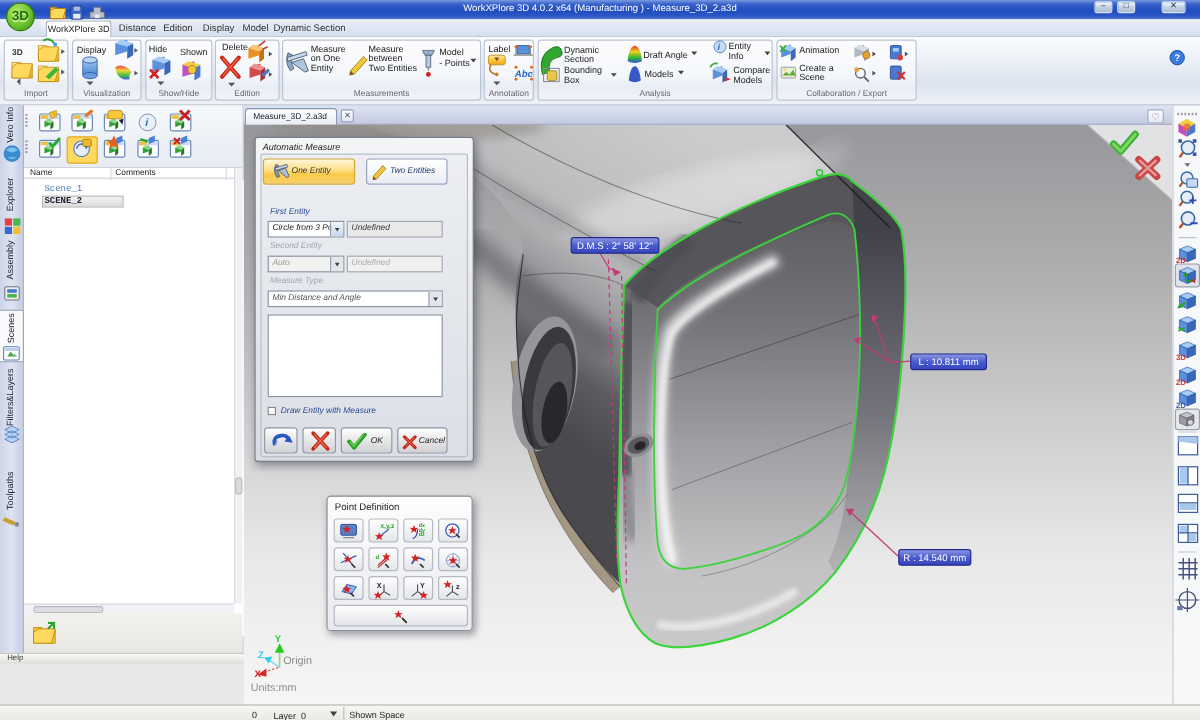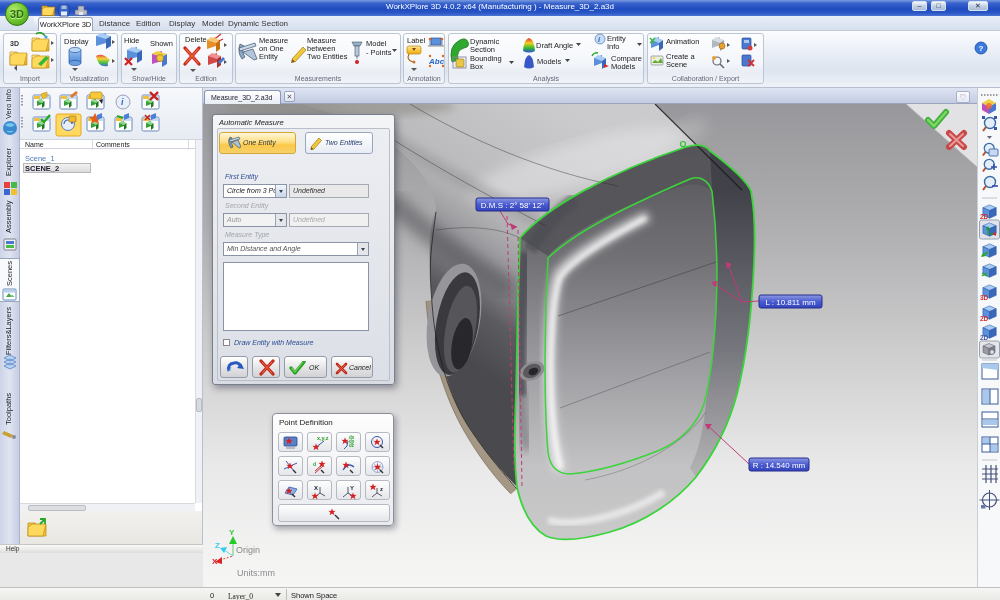--- a/index.html
+++ b/index.html
@@ -31,33 +31,33 @@
 .rlabel{position:absolute;bottom:1px;left:0;width:100%;text-align:center;font-size:7px;color:#667;}
 
 #lefttabs{position:absolute;left:0;top:88px;width:20px;height:456px;
  background:linear-gradient(90deg,#cdd4e8,#dfe4f1 50%,#c6cde4);border-right:1px solid #aab4cc;}
 .vtab{position:absolute;left:0;width:20px;color:#223;}
 .vtab span{position:absolute;left:4px;top:0;transform:rotate(-90deg);transform-origin:0 0;font-size:7.5px;white-space:nowrap;}
 #scenestab{position:absolute;left:0;top:258px;width:20px;height:44px;background:#f8f9fb;border:1px solid #9aa6bb;border-left:none;}
 #lpanel{position:absolute;left:20px;top:88px;width:183px;height:456px;background:#fff;border-right:1px solid #b8bfd0;}
 #ltoolbar{position:absolute;left:0;top:0;width:182px;height:51px;background:linear-gradient(180deg,#f6f8fb,#e7ecf3);}
 #lheader{position:absolute;left:0;top:51px;width:182px;height:10px;background:#fff;border-top:1px solid #cfd4dd;border-bottom:1px solid #cfd4dd;font-size:7px;color:#222;}
-#lrows{position:absolute;left:0;top:62px;width:175px;height:380px;background:#fff;}
+#lrows{position:absolute;left:12px;top:62px;width:175px;height:380px;background:#fff;font-family:Liberation Mono, monospace;}
 #lscroll{position:absolute;right:0px;top:52px;width:7px;height:363px;background:#f0f1f4;border-left:1px solid #d8dade;}
 #lhscroll{position:absolute;left:0px;top:415px;width:175px;height:8px;background:#f0f1f4;border-top:1px solid #d8dade;}
 #lfoot{position:absolute;left:0;top:423px;width:182px;height:33px;background:linear-gradient(180deg,#f2f1ee,#e9e7e2);}
 #helpbar{position:absolute;left:0;top:544px;width:203px;height:9px;background:linear-gradient(180deg,#fafaf9,#dededa);border-top:1px solid #c6c6c2;font-size:6.5px;color:#333;padding-left:6px;}
 #helparea{position:absolute;left:0;top:553px;width:203px;height:47px;background:#f4f4f2;font-size:10px;color:#44617e;}
 
 #vtabbar{position:absolute;left:203px;top:88px;width:774px;height:16px;
  background:linear-gradient(180deg,#dee4f2,#c3cbe2);border-bottom:1px solid #9aa4c0;}
 #vtab{position:absolute;left:1px;top:2px;width:77px;height:14px;background:linear-gradient(180deg,#fff,#e8ecf4);
  border:1px solid #8a96b4;border-bottom:none;border-radius:3px 3px 0 0;font-size:7px;color:#223;line-height:13px;padding-left:6px;}
 #scene{position:absolute;left:203px;top:104px;width:774px;height:483px;}
-#units{position:absolute;left:209px;top:568px;font-size:9px;color:#8b8c90;margin-left:28px;}
+#units{position:absolute;left:209px;top:568px;font-size:9px;color:#8b8c90;}
 
 #rtools{position:absolute;left:977px;top:88px;width:23px;height:499px;background:#f7f8fa;border-left:1px solid #c9cdd6;}
 
 #statusbar{position:absolute;left:0;top:587px;width:1000px;height:13px;background:linear-gradient(180deg,#f6f6f4,#e9e9e6);border-top:1px solid #bfbfbc;font-size:7.5px;color:#222;}
 
 #dlg{position:absolute;left:212px;top:114px;width:183px;height:271px;z-index:40;
  background:linear-gradient(180deg,#f4f5f7,#d9dce2);border:1px solid #777e8c;border-radius:3px;
  box-shadow:2px 3px 7px rgba(40,40,60,.45);font-style:italic;}
 #dlg .inner{position:absolute;left:4px;top:13px;width:173px;height:253px;background:linear-gradient(180deg,#eceef2,#dcdfe6);border:1px solid #b9bec9;border-radius:2px;}
 .dlab{position:absolute;font-size:7px;}
@@ -905,19 +905,19 @@
   <g>
           <circle cx="11.5" cy="412" r="7" fill="none" stroke="#44507a" stroke-width="1.2"></circle>
           <path d="M11.5,402 v20 M1.5,412 h20" stroke="#44507a" stroke-width="1"></path>
           <rect x="3" y="417" width="4.5" height="3.5" fill="#6878a8"></rect>
         </g>
 </svg>
 </div>
 
 <div id="statusbar">
   <span style="position:absolute;left:210px;top:3px;">0</span>
-  <span style="position:absolute;left:228px;top:4px;font-family:Liberation Serif, serif;">Layer_0</span>
+  <span style="position:absolute;left:228px;top:4px;">Layer_0</span>
   <span style="position:absolute;left:275px;top:5px;width:0;height:0;border-left:3px solid transparent;border-right:3px solid transparent;border-top:4px solid #444;"></span>
   <span style="position:absolute;left:286px;top:1px;width:1px;height:11px;background:#c0c0bc;"></span>
   <span style="position:absolute;left:291px;top:3px;">Shown Space</span>
 </div>
 
 </div>
 
 </body></html>

